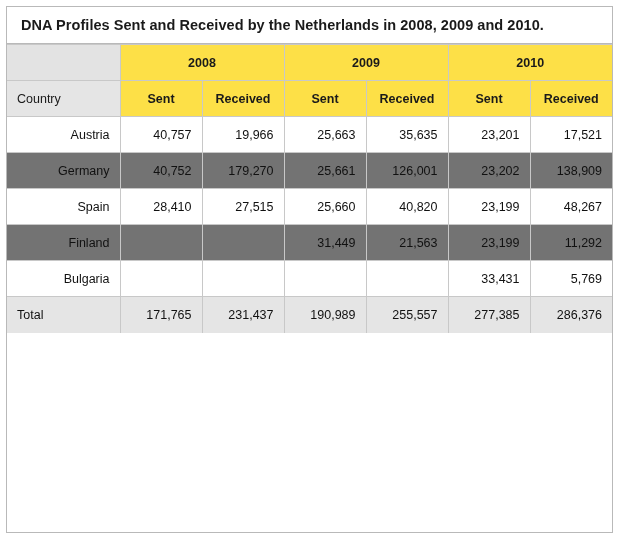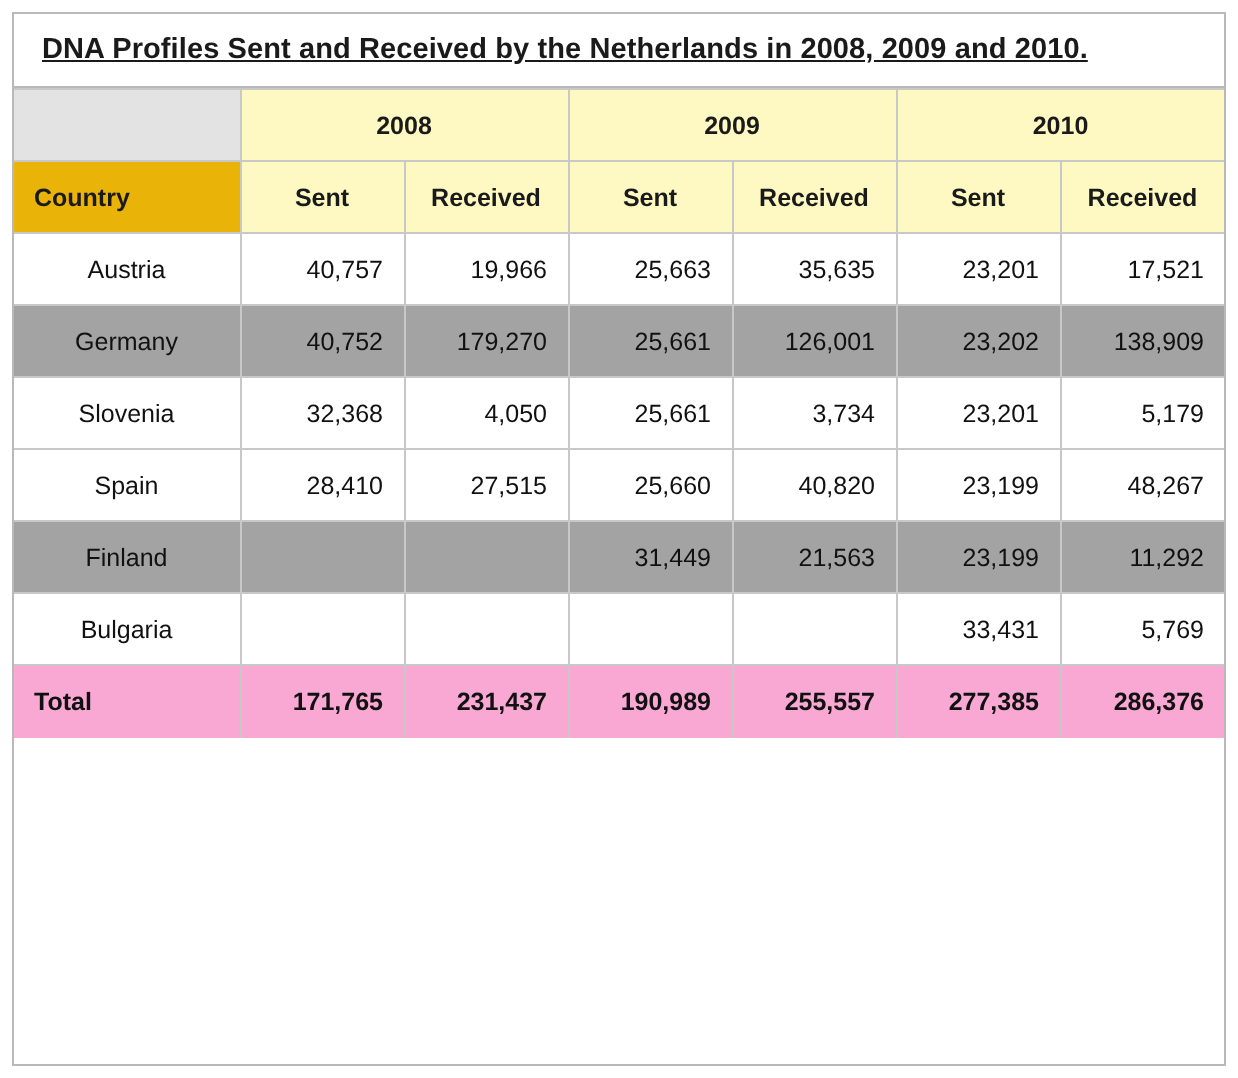--- a/index.html
+++ b/index.html
@@ -37,70 +37,69 @@
     display: flex;
     align-items: center;
     padding-left: 14px;
     background: #ffffff;
   }
   .title-text {
     font-size: 14.5px;
     font-weight: bold;
     color: #1a1a1a;
     letter-spacing: 0.05px;
-    text-decoration: underline;
   }
   table {
     border-collapse: collapse;
     width: 605px;
     table-layout: fixed;
   }
   col.c-country { width: 113px; }
   col.c-num { width: 82px; }
   th, td {
     border: 1px solid #c8c8c8;
     font-size: 12.5px;
     height: 36px;
     padding: 0 10px;
     box-sizing: border-box;
   }
   thead th {
-    background: #fef9c3;
+    background: #fde047;
     font-weight: bold;
     color: #1a1a1a;
     text-align: center;
   }
   th.year {
     height: 34px;
   }
   th.blank-tl {
     background: #e3e3e3;
     border-left: none;
   }
   th.country-head {
-    background: #eab308;
+    background: #e5e5e5;
     text-align: left;
-    font-weight: bold;
+    font-weight: normal;
     color: #1a1a1a;
     vertical-align: middle;
   }
   tbody td {
     background: #ffffff;
     text-align: right;
   }
   tbody td.country {
-    text-align: center;
+    text-align: right;
     font-weight: normal;
   }
   tbody tr.shaded td {
-    background: #a3a3a3;
+    background: #737373;
   }
   tbody tr.total td {
-    background: #f9a8d4;
-    font-weight: bold;
+    background: #e5e5e5;
+    font-weight: normal;
   }
   tbody tr.total td.country {
     text-align: left;
   }
   td.empty { }
   
   table tr > *:first-child { border-left: none; }
   table tr > *:last-child { border-right: none; }
   tbody tr:last-child td { border-bottom: none; }
 </style>
@@ -154,29 +153,20 @@
         <tr class="shaded">
           <td class="country">Germany</td>
           <td>40,752</td>
           <td>179,270</td>
           <td>25,661</td>
           <td>126,001</td>
           <td>23,202</td>
           <td>138,909</td>
         </tr>
         <tr>
-          <td class="country">Slovenia</td>
-          <td>32,368</td>
-          <td>4,050</td>
-          <td>25,661</td>
-          <td>3,734</td>
-          <td>23,201</td>
-          <td>5,179</td>
-        </tr>
-        <tr>
           <td class="country">Spain</td>
           <td>28,410</td>
           <td>27,515</td>
           <td>25,660</td>
           <td>40,820</td>
           <td>23,199</td>
           <td>48,267</td>
         </tr>
         <tr class="shaded">
           <td class="country">Finland</td>

